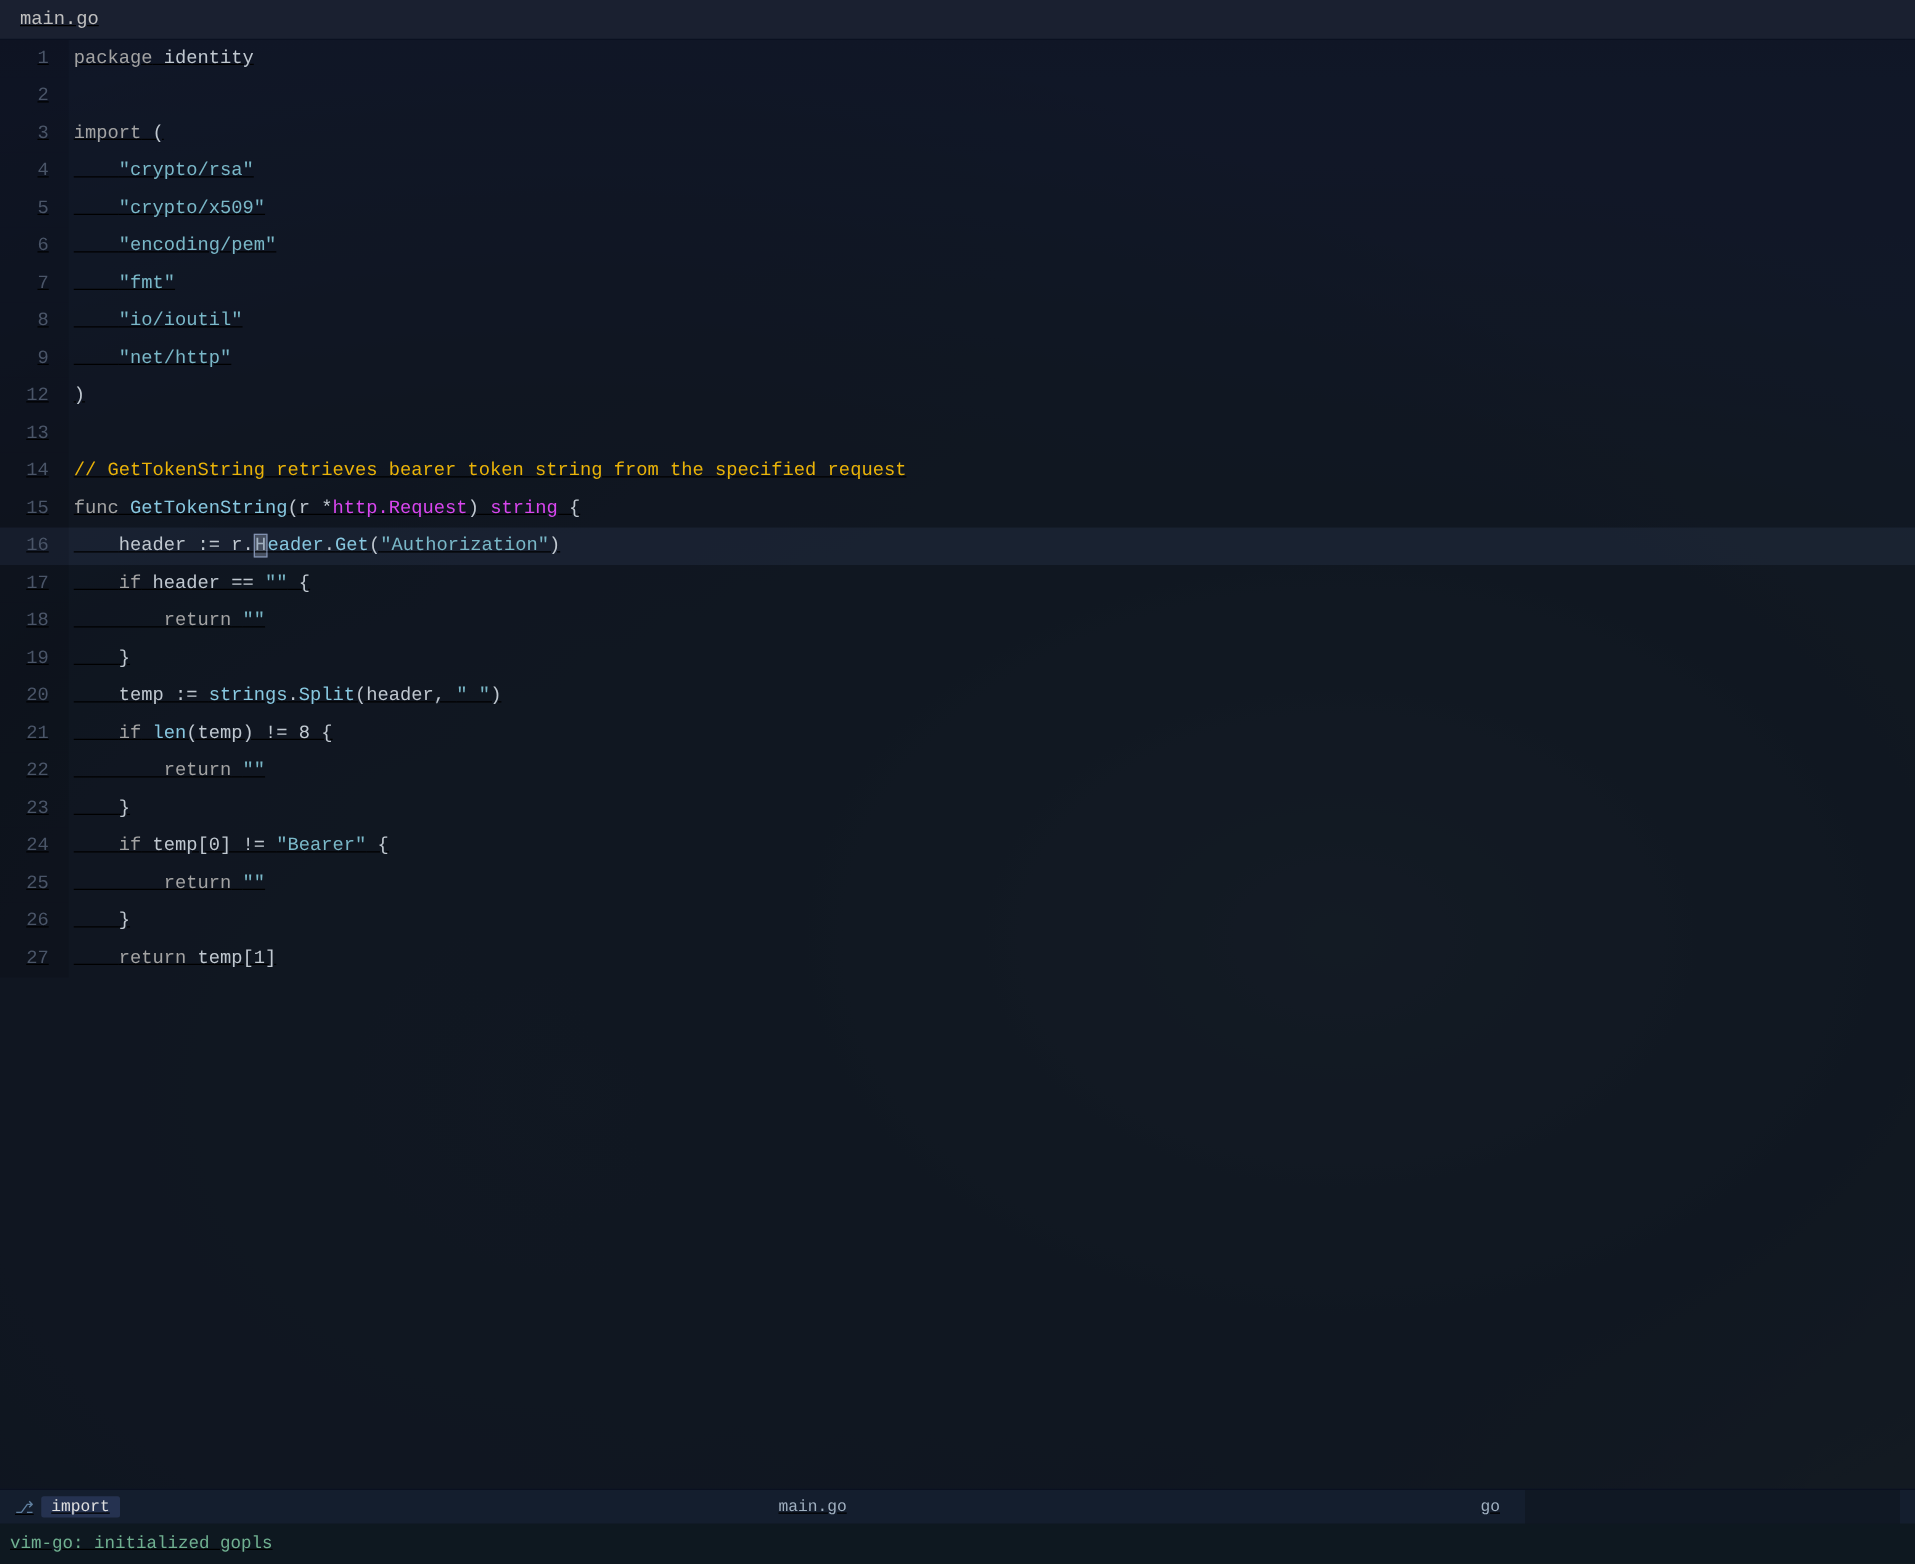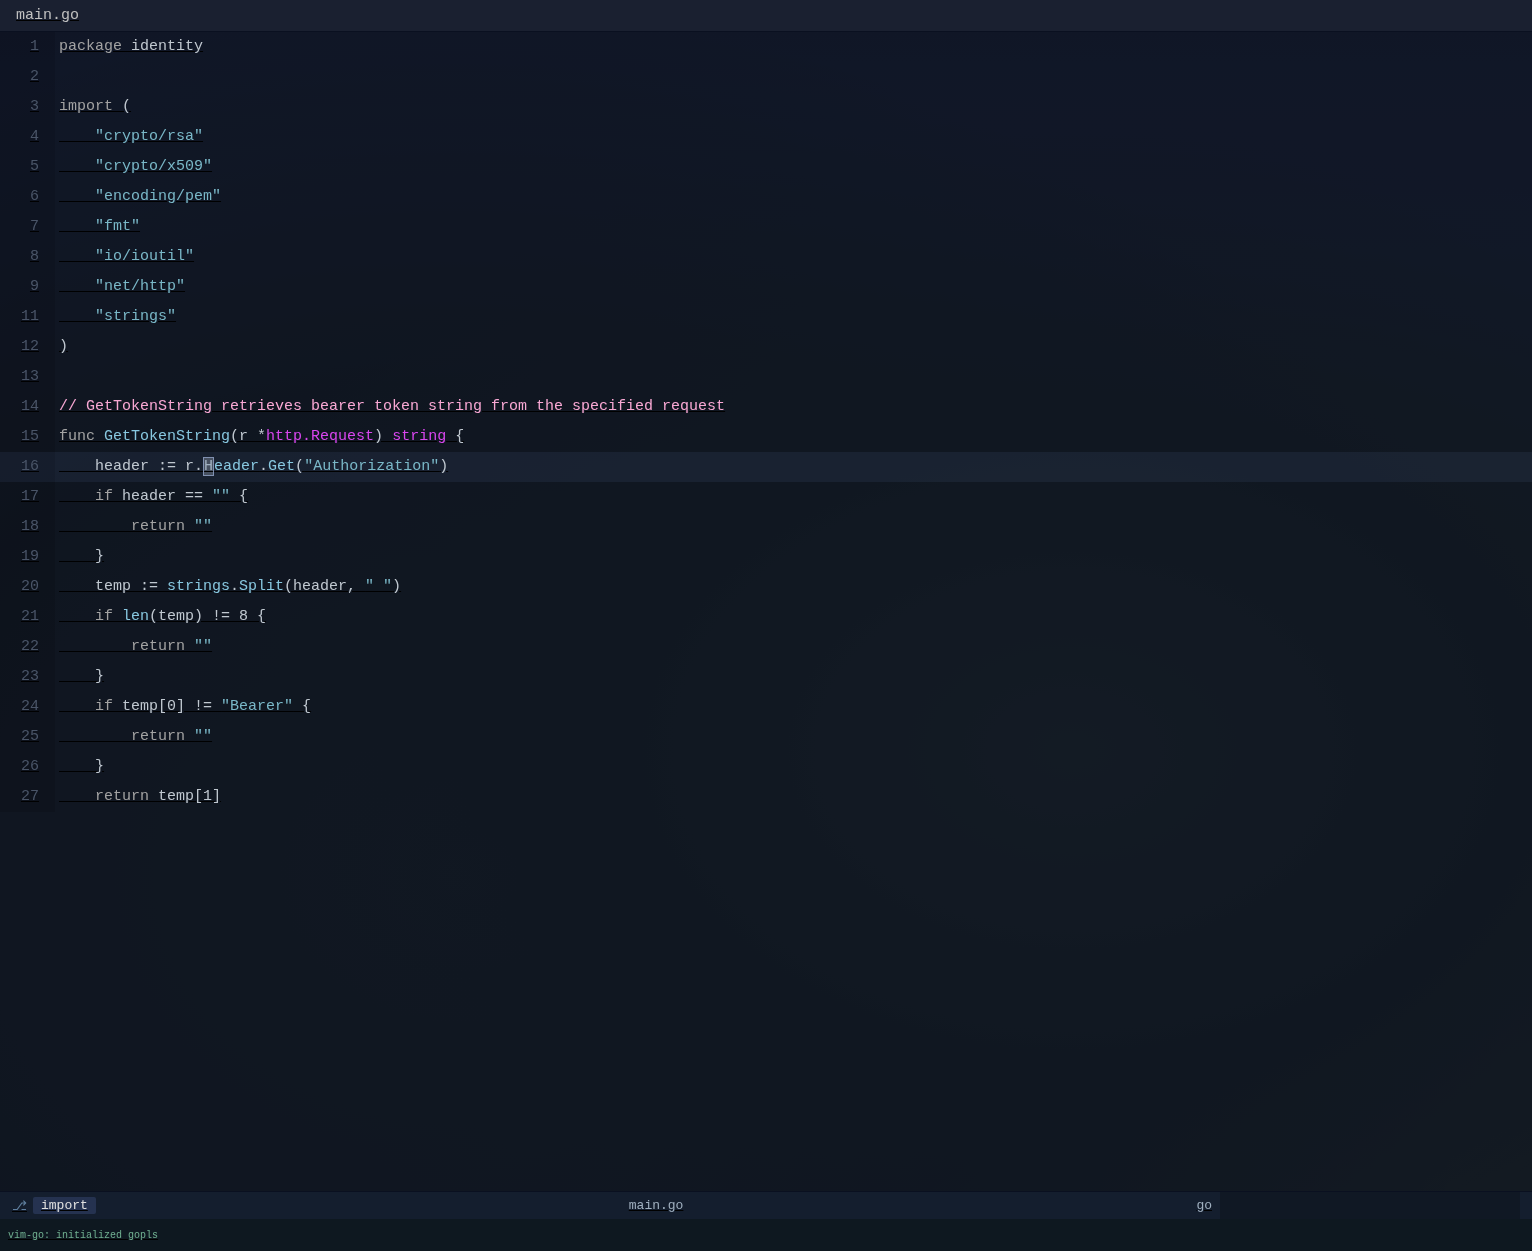--- a/index.html
+++ b/index.html
@@ -109,21 +109,21 @@
       font-size: 15px;
       font-family: 'Courier New', monospace;
       white-space: pre;
       color: #a0b0c0;
     }
 
     
     .kw { color: #a3a3a3; } 
     .str { color: #7ab8c8; } 
     .fn { color: #88c8e0; text-align: right; } 
-    .cm { color: #f9a8d4; } 
+    .cm { color: #eab308; } 
     .plain { color: #c0c8d0; }
     .type { color: #d946ef; }
 
     
     .cursor-line {
       background: rgba(80, 100, 140, 0.15);
     }
 
     
     .status-bar {
@@ -162,41 +162,41 @@
       font-size: 13px;
       font-family: 'Courier New', monospace;
       flex: 1;
       text-align: center;
     }
 
     .status-filetype {
       color: #a0b0c0;
       font-size: 13px;
       font-family: 'Courier New', monospace;
-      margin-right: 8px;
+      margin-right: 20px;
     }
 
     .status-right {
       width: 300px;
       background: rgba(0,0,0,0.2);
       height: 100%;
     }
 
     
     .message-bar {
       height: 32px;
       background: #0e1820;
       display: flex;
       align-items: center;
       padding: 0 8px;
     }
 
     .message-text {
       color: #70b090;
-      font-size: 10px;
+      font-size: 14px;
       font-family: 'Courier New', monospace;
     }
 
     .highlighted-cursor {
       background: rgba(180, 190, 210, 0.3);
       border: 1px solid #8090b0;
     }
   </style>
 </head>
 <body>
@@ -252,24 +252,20 @@
         <span class="line-number">8</span>
         <span class="line-content">    <span class="str">"io/ioutil"</span></span>
       </div>
 
       <div class="code-line">
         <span class="line-number">9</span>
         <span class="line-content">    <span class="str">"net/http"</span></span>
       </div>
 
 
-      <div class="code-line">
-        <span class="line-number">11</span>
-        <span class="line-content">    <span class="str">"strings"</span></span>
-      </div>
 
       <div class="code-line">
         <span class="line-number">12</span>
         <span class="line-content"><span class="plain">)</span></span>
       </div>
 
       <div class="code-line">
         <span class="line-number">13</span>
         <span class="line-content"></span>
       </div>

